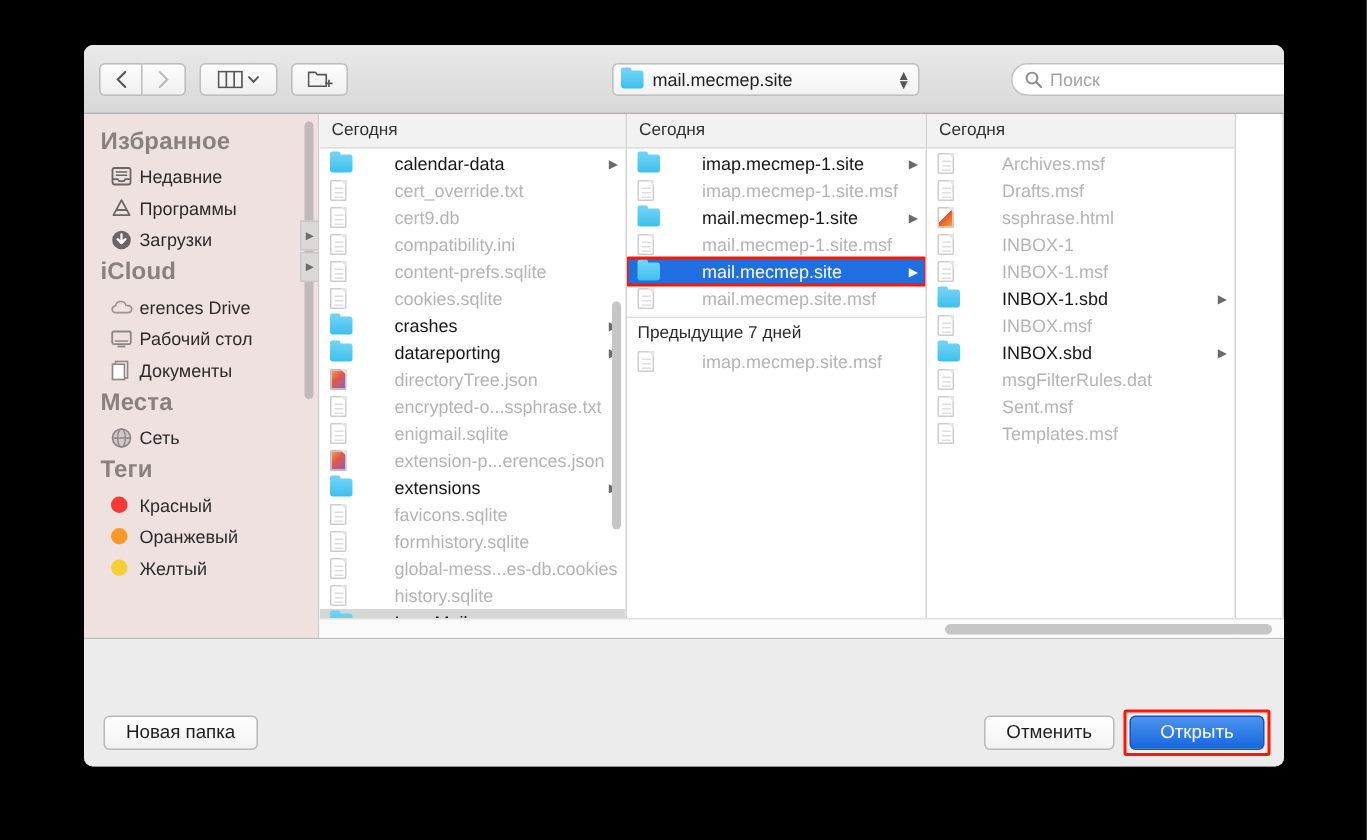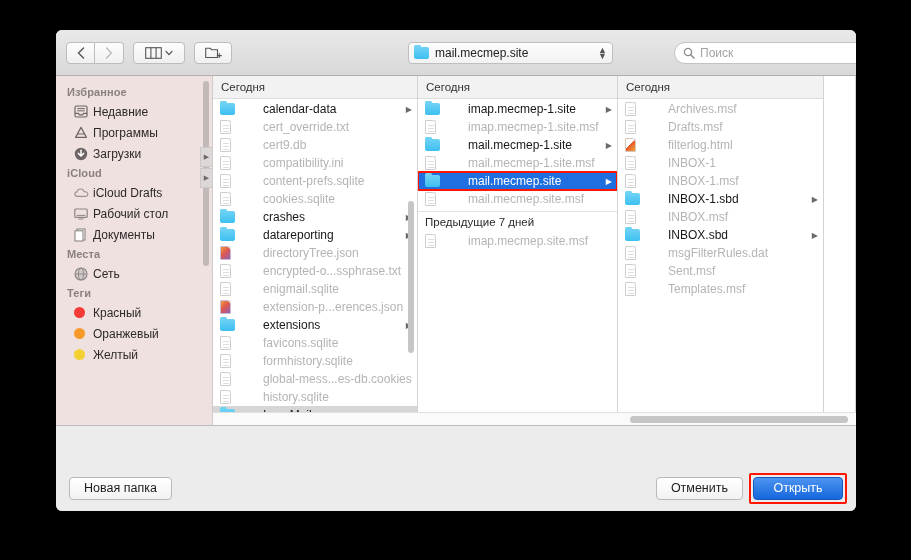--- a/index.html
+++ b/index.html
@@ -87,21 +87,21 @@
   #sidebar {
     width: 157px;
     flex: 0 0 157px;
     background: #eee1e0;
     border-right: 1px solid #cfcbcb;
     padding-top: 7px;
     position: relative;
     overflow: hidden;
   }
   .sb-head {
-    font-size: 11px; color: #8a8080; font-weight: bold;
+    font-size: 16px; color: #8a8080; font-weight: bold;
     padding: 3px 0 3px 11px; letter-spacing: .1px;
   }
   .sb-item {
     height: 21px; display: flex; align-items: center;
     padding-left: 18px; font-size: 12px; color: #2e2a2a;
   }
   .sb-item .ico { width: 19px; display: flex; align-items: center; color: #6d6565; }
   .dot { width: 11px; height: 11px; border-radius: 50%; display: inline-block; }
   .sb-scroll {
     position: absolute; right: 3px; top: 5px;
@@ -325,21 +325,21 @@
             </span>
             <span>Загрузки</span>
           </div>
           <div class="sb-head">iCloud</div>
           <div class="sb-item">
             <span class="ico">
               <svg width="15" height="11" viewBox="0 0 15 11">
                 <path d="M3.6 9.4 Q0.8 9.4 0.8 7.1 Q0.8 5.1 3 4.9 Q3.6 2 6.6 2 Q9.4 2 10 4.6 Q13.8 4.5 13.8 7 Q13.8 9.4 11.2 9.4 Z" fill="none" stroke="#9b9292" stroke-width="1.1"></path>
               </svg>
             </span>
-            <span>iCloud Drafts</span>
+            <span>erences Drive</span>
           </div>
           <div class="sb-item">
             <span class="ico">
               <svg width="14" height="12" viewBox="0 0 14 12">
                 <rect x="0.8" y="1" width="12.4" height="8.4" rx="1" fill="none" stroke="#8e8585" stroke-width="1.2"></rect>
                 <line x1="2.6" y1="7.4" x2="11.4" y2="7.4" stroke="#8e8585" stroke-width="1"></line>
                 <line x1="4.4" y1="11" x2="9.6" y2="11" stroke="#8e8585" stroke-width="1.2"></line>
               </svg>
             </span>
             <span>Рабочий стол</span>
@@ -575,21 +575,21 @@
             <div class="row dim" style="position: relative;">
               <span class="ico-slot">
                 <span class="doc lines"></span>
               </span>
               <span class="name">Drafts.msf</span>
             </div>
             <div class="row dim" style="position: relative;">
               <span class="ico-slot">
                 <span class="doc html"></span>
               </span>
-              <span class="name">filterlog.html</span>
+              <span class="name">ssphrase.html</span>
             </div>
             <div class="row dim" style="position: relative;">
               <span class="ico-slot">
                 <span class="doc lines"></span>
               </span>
               <span class="name">INBOX-1</span>
             </div>
             <div class="row dim" style="position: relative;">
               <span class="ico-slot">
                 <span class="doc lines"></span>

